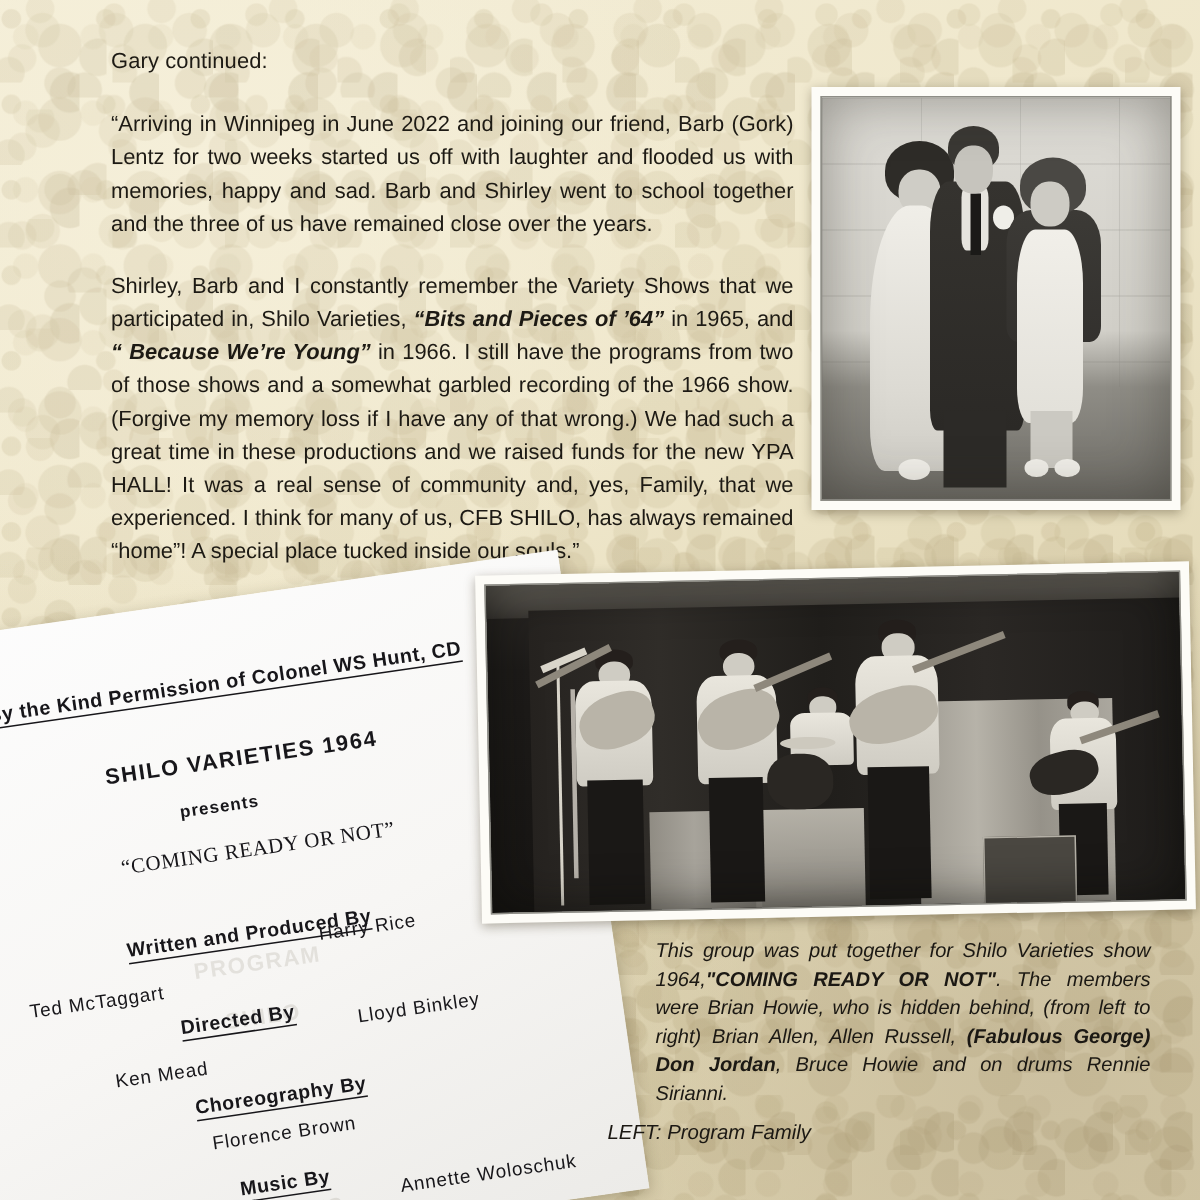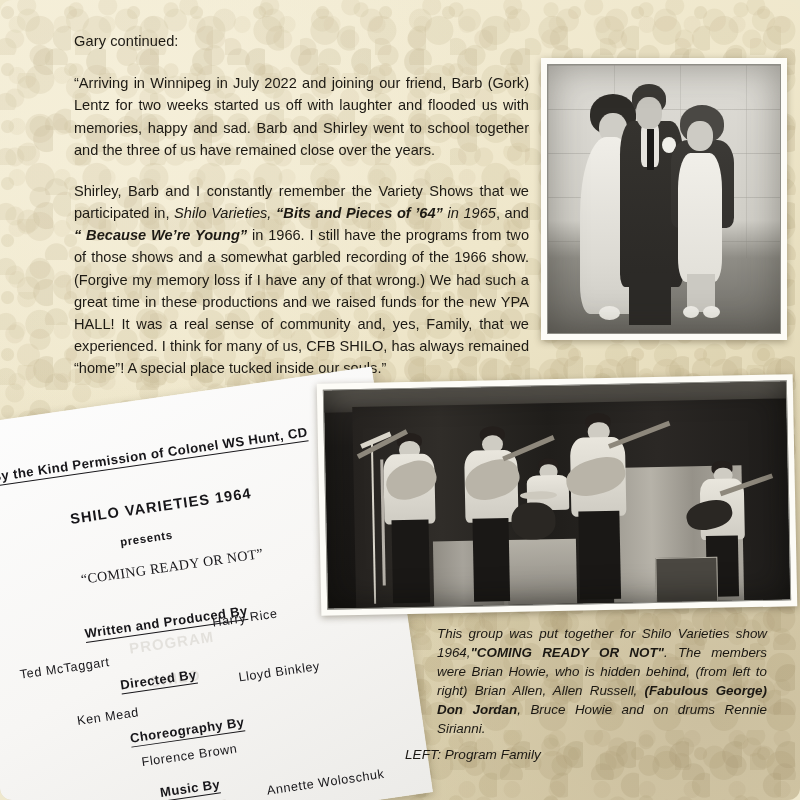--- a/index.html
+++ b/index.html
@@ -9,21 +9,20 @@
     font-family:"Liberation Sans", sans-serif;
     background:#efe8cd;
   }
   #page{
     position:relative;width:800px;height:800px;overflow:hidden;
     background:
       radial-gradient(ellipse 60% 55% at 18% 14%, #f5efd9 0%, rgba(245,239,217,0) 72%),
       radial-gradient(ellipse 70% 60% at 88% 90%, #ccc0a0 0%, rgba(204,192,160,0) 70%),
       radial-gradient(ellipse 80% 70% at 10% 95%, #d9cfae 0%, rgba(217,207,174,0) 70%),
       linear-gradient(150deg,#f4eed8 0%,#efe7cb 42%,#e2d8b6 72%,#d3c7a3 100%);
-    border-radius: 12px;
   }
   
   #grain{
     position:absolute;inset:0;pointer-events:none;mix-blend-mode:multiply;opacity:.5;
     background-image:
       radial-gradient(circle at 12% 22%, rgba(180,166,128,.30) 0 6px, rgba(0,0,0,0) 7px),
       radial-gradient(circle at 33% 8%,  rgba(180,166,128,.22) 0 9px, rgba(0,0,0,0) 10px),
       radial-gradient(circle at 58% 30%, rgba(175,160,122,.22) 0 11px, rgba(0,0,0,0) 12px),
       radial-gradient(circle at 80% 16%, rgba(180,166,128,.25) 0 7px, rgba(0,0,0,0) 8px),
       radial-gradient(circle at 92% 46%, rgba(170,155,118,.28) 0 12px, rgba(0,0,0,0) 13px),
@@ -45,21 +44,21 @@
     position:absolute;left:74px;top:30px;width:455px;
     color:#1d1a14;
     font-family:"Liberation Sans", sans-serif;
     font-size:14.6px;line-height:1.52;
     text-align:justify;
     z-index:6;
   }
   #article .lead{margin:0 0 20px 0;text-align:left;letter-spacing:.1px;}
   #article p{margin:0 0 19px 0;}
   #article p:last-child{margin-bottom:0;}
-  .ital{font-style:italic;}
+  .ital{}
   .bi{font-style:italic;font-weight:bold;margin-top:23px;}
 
   
   .photo{
     position:absolute;background:#fdfcf7;
     box-shadow:0 2px 7px rgba(60,50,25,.38);
     z-index:8;
   }
   .photo .inner{
     position:absolute;inset:6px;
@@ -202,21 +201,21 @@
   }
 </style>
 </head>
 <body>
 
 <div id="page">
 
   <div id="article">
     <div class="lead">Gary continued:</div>
 
-    <p>“Arriving in Winnipeg in July 2022 and joining our friend, Barb (Gork) Lentz for two weeks started us off with laughter and flooded us with memories, happy and sad. Barb and Shirley went to school together and the three of us have remained close over the years.</p>
+    <p>“Arriving in Winnipeg in June 2022 and joining our friend, Barb (Gork) Lentz for two weeks started us off with laughter and flooded us with memories, happy and sad. Barb and Shirley went to school together and the three of us have remained close over the years.</p>
 
     <p><span>Shirley, Barb and I constantly remember the Variety Shows that we participated in,  </span><span class="ital">Shilo Varieties,</span><span class="bi"> “Bits and Pieces of ’64” </span><span class="ital">in 1965</span><span>, and </span><span class="bi">“ Because We’re Young”</span><span> in 1966. I still have the programs from two of those shows and a somewhat garbled recording of the 1966 show. (Forgive my memory loss if I have any of that wrong.)  We had such a great time in these productions and we raised funds for the new YPA HALL! It was a real sense of community and, yes, Family, that we experienced. I think for many of us, CFB SHILO, has always remained “home”!  A special place tucked inside our souls.”</span></p>
   </div>
 
   <div class="photo" id="photo-trio">
     <div class="inner">
       <div class="pic">
         <div class="trio-bg"></div>
         <div class="fig f1-hair"></div>
         <div class="fig f1-face"></div>

